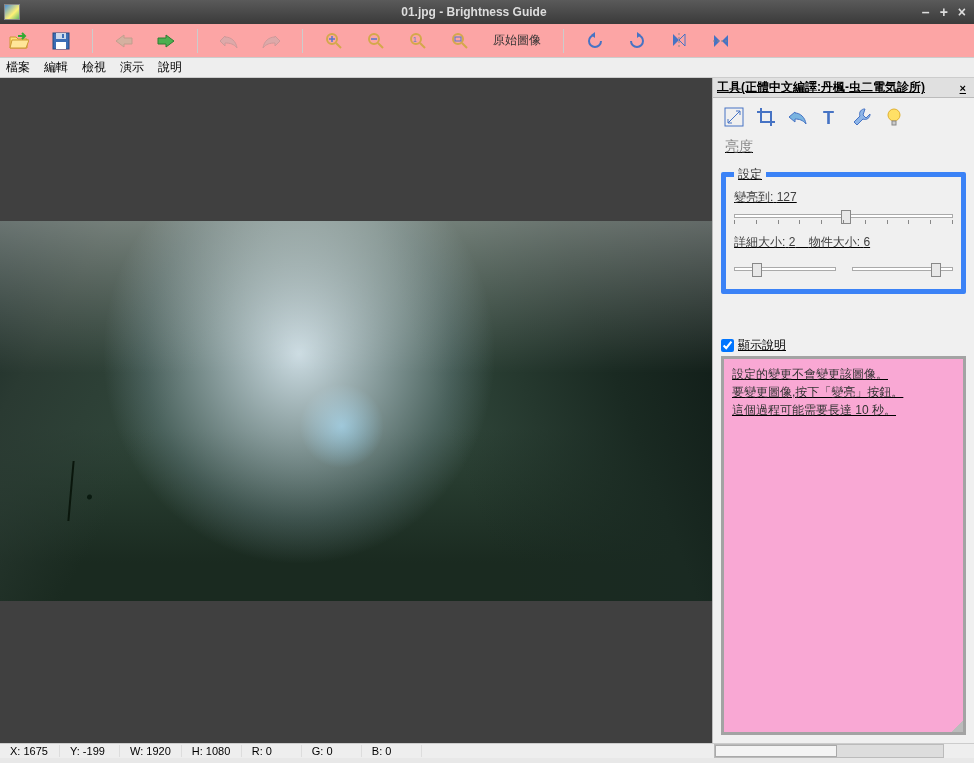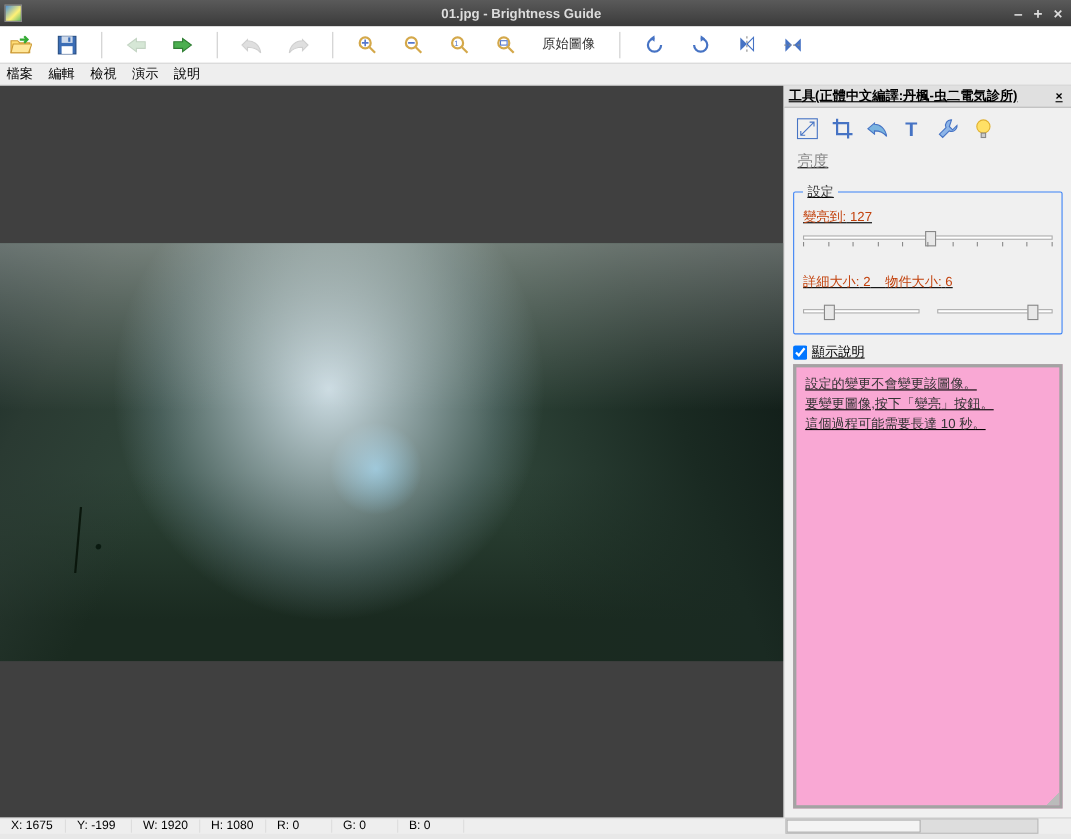--- a/index.html
+++ b/index.html
@@ -6,21 +6,21 @@
 body { width: 974px; height: 763px; background: #e8e8e8; overflow: hidden; font-size: 12px; }
 
 
 .titlebar { height: 24px; background: linear-gradient(#5a5a5a,#3a3a3a); display: flex; align-items: center; color: #ddd; padding: 0 4px; }
 .titlebar .appicon { width: 16px; height: 16px; background: linear-gradient(135deg,#4a90d9,#fff176 60%,#66bb6a); border: 1px solid #888; margin-right: 6px; }
 .titlebar .title { flex: 1; text-align: center; font-size: 12px; font-weight: bold; }
 .titlebar .winbtns { display: flex; gap: 10px; font-size: 14px; font-weight: bold; padding-right:4px;}
 .titlebar .winbtns span { cursor: pointer; }
 
 
-.toolbar { height: 34px; background: #ffffff; border-bottom: 1px solid #ccc; display: flex; align-items: center; padding: 2px 6px; gap: 16px; }
+.toolbar { height: 34px; background: #fca5a5; border-bottom: 1px solid #ccc; display: flex; align-items: center; padding: 2px 6px; gap: 16px; }
 .tbtn { width: 26px; height: 26px; display: flex; align-items: center; justify-content: center; border: 1px solid transparent; border-radius: 2px; }
 .tsep { width: 1px; height: 24px; background: #ccc; margin: 0 2px; }
 .tlabel { font-size: 12px; color: #333; padding: 0 4px; }
 
 
 .menubar { height: 20px; background: #eee; border-bottom: 1px solid #ccc; display: flex; align-items: center; padding: 0 6px; gap: 14px; font-size: 12px; }
 .menuitem { cursor: default; }
 
 
 .main { display: flex; height: calc(100% - 24px - 34px - 20px - 20px); }
@@ -40,40 +40,40 @@
 }
 
 
 .sidepanel { width: 262px; background: #f0f0f0; border-left: 1px solid #bbb; display: flex; flex-direction: column; text-decoration: underline; }
 .panel-title { height: 20px; background: #e0e0e0; border-bottom: 1px solid #bbb; display: flex; align-items: center; padding: 0 4px; font-size: 12px; font-weight: bold; }
 .panel-title .x { margin-left: auto; font-size: 11px; cursor: pointer; padding:0 4px;}
 .tool-row { display: flex; gap: 10px; padding: 8px 10px; }
 .toolicon { width: 22px; height: 22px; display:flex; align-items:center; justify-content:center; }
 .section-label { font-size: 14px; color: #888; padding: 2px 12px 6px; }
 
-fieldset { border: 1px solid #3b82f6; margin: 4px 8px; padding: 6px 8px 10px; font-size: 12px; border-radius:2px; }
+fieldset { border: 5px solid #3b82f6; margin: 4px 8px; padding: 6px 8px 10px; font-size: 12px; border-radius:2px; }
 legend { padding: 0 4px; color: #333; }
-.graylabel { color: #c2410c; font-size: 12px; }
+.graylabel { color: #404040; font-size: 12px; }
 
 .slider-track { position: relative; height: 16px; margin-top: 4px; }
 .slider-bar { position: absolute; top: 4px; left: 0; right: 0; height: 4px; background: #fff; border: 1px solid #aaa; }
 .slider-thumb { position: absolute; top: 0; width: 10px; height: 14px; background: #e8e8e8; border: 1px solid #888; }
 .slider-ticks { position:absolute; top:10px; left:0; right:0; height:4px; display:flex; justify-content:space-between;}
 .slider-ticks i { width:1px; height:4px; background:#888; display:block;}
 
 .dual-row { display:flex; gap: 16px; margin-top:8px; }
 .dual-row > div { flex:1; }
 
 .preset-btn { width: calc(100% - 16px); margin: 6px 8px 4px; height: 26px; background: linear-gradient(#f8f8f8,#e4e4e4); border: 1px solid #aaa; display: flex; align-items: center; justify-content: center; gap: 6px; font-size: 12px; }
 
 .action-row { display: flex; gap: 6px; padding: 4px 0; }
 .action-btn { flex: 1; height: 44px; background: linear-gradient(#f8f8f8,#e4e4e4); border: 1px solid #aaa; display: flex; flex-direction: column; align-items: center; justify-content: center; font-size: 12px; gap:2px;}
 .action-btn svg { width:16px; height:16px; }
 
-.help-check { display:flex; align-items:center; gap:4px; padding:4px 8px 2px; font-size:12px;}
+.help-check { display:flex; align-items:center; gap:4px; padding:4px 8px 2px; font-size:12px;margin-top:35px;}
 .help-text { flex:1; margin:0 8px 8px; background:#f9a8d4; border:3px solid #a3a3a3; padding:6px 8px; font-size:12px; line-height:1.5; color:#333; overflow:auto; position:relative;}
 .help-text .resize { position:absolute; right:0; bottom:0; width:12px; height:12px; background:linear-gradient(135deg,transparent 50%,#bbb 50%);}
 
 
 .statusbar { height: 15px; background: #eee; border-top: 1px solid #ccc; display: flex; align-items: center; font-size: 11px; }
 .status-cell { padding: 0 10px; border-right: 1px solid #ddd; min-width:60px;}
 .status-scroll { margin-left: auto; width: 230px; height: 14px; background: #ddd; border: 1px solid #bbb; margin-right:30px; position:relative;}
 .status-scroll::after{content:"";position:absolute;left:0;top:0;bottom:0;width:120px;background:#f4f4f4;border:1px solid #aaa;}
 
 svg { display:block; }
@@ -261,21 +261,21 @@
             <i></i>
             <i></i>
             <i></i>
             <i></i>
             <i></i>
             <i></i>
             <i></i>
           </div>
       </div>
 
-      <div class="graylabel" style="margin-top:22px">
+      <div class="graylabel" style="margin-top:8px">
         <span>詳細大小:</span>
         <span>2</span>
         &nbsp;&nbsp;
         <span>物件大小:</span>
         <span>6</span>
       </div>
       <div class="dual-row">
         <div class="slider-track">
           <div class="slider-bar"></div>
           <div class="slider-thumb" style="left:18%"></div>

